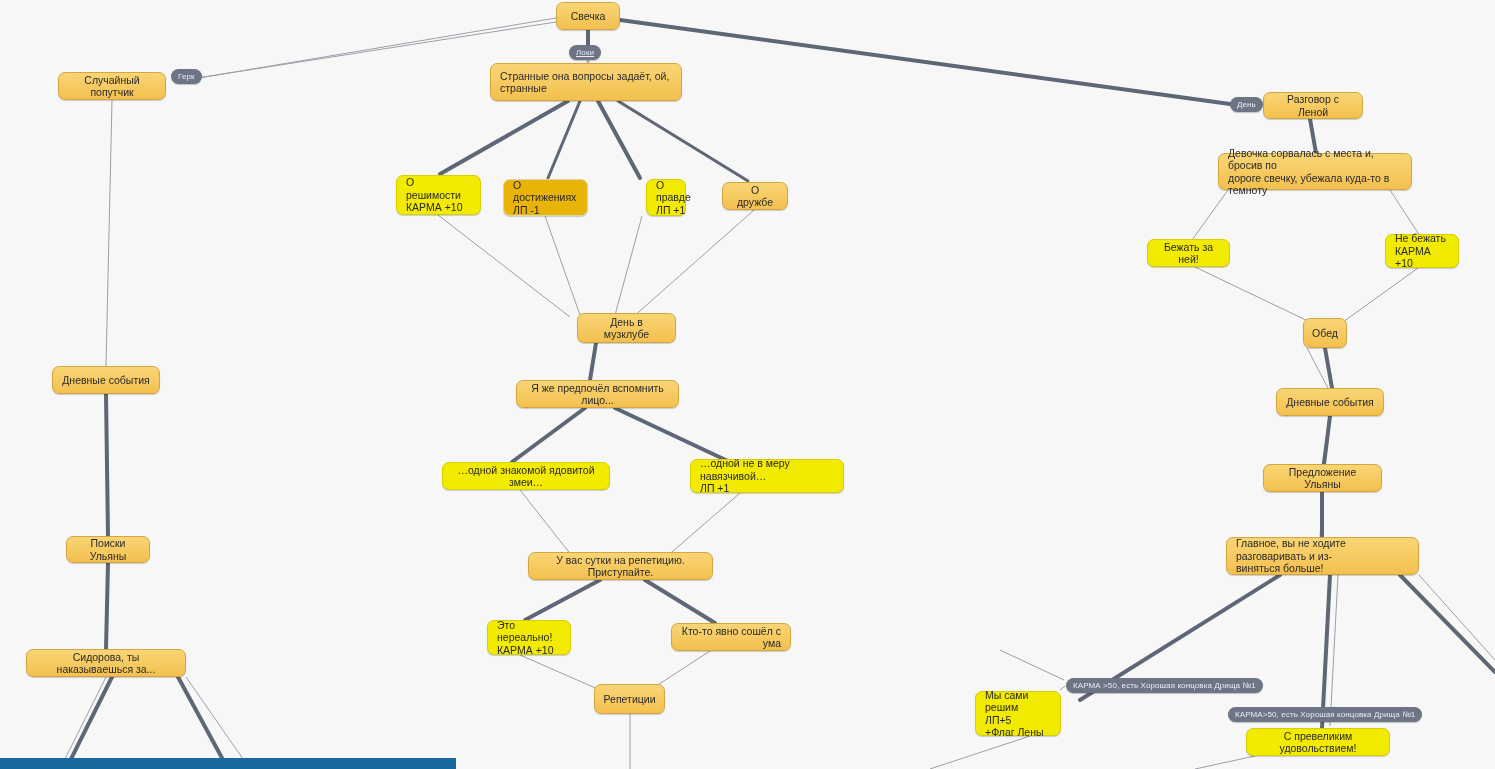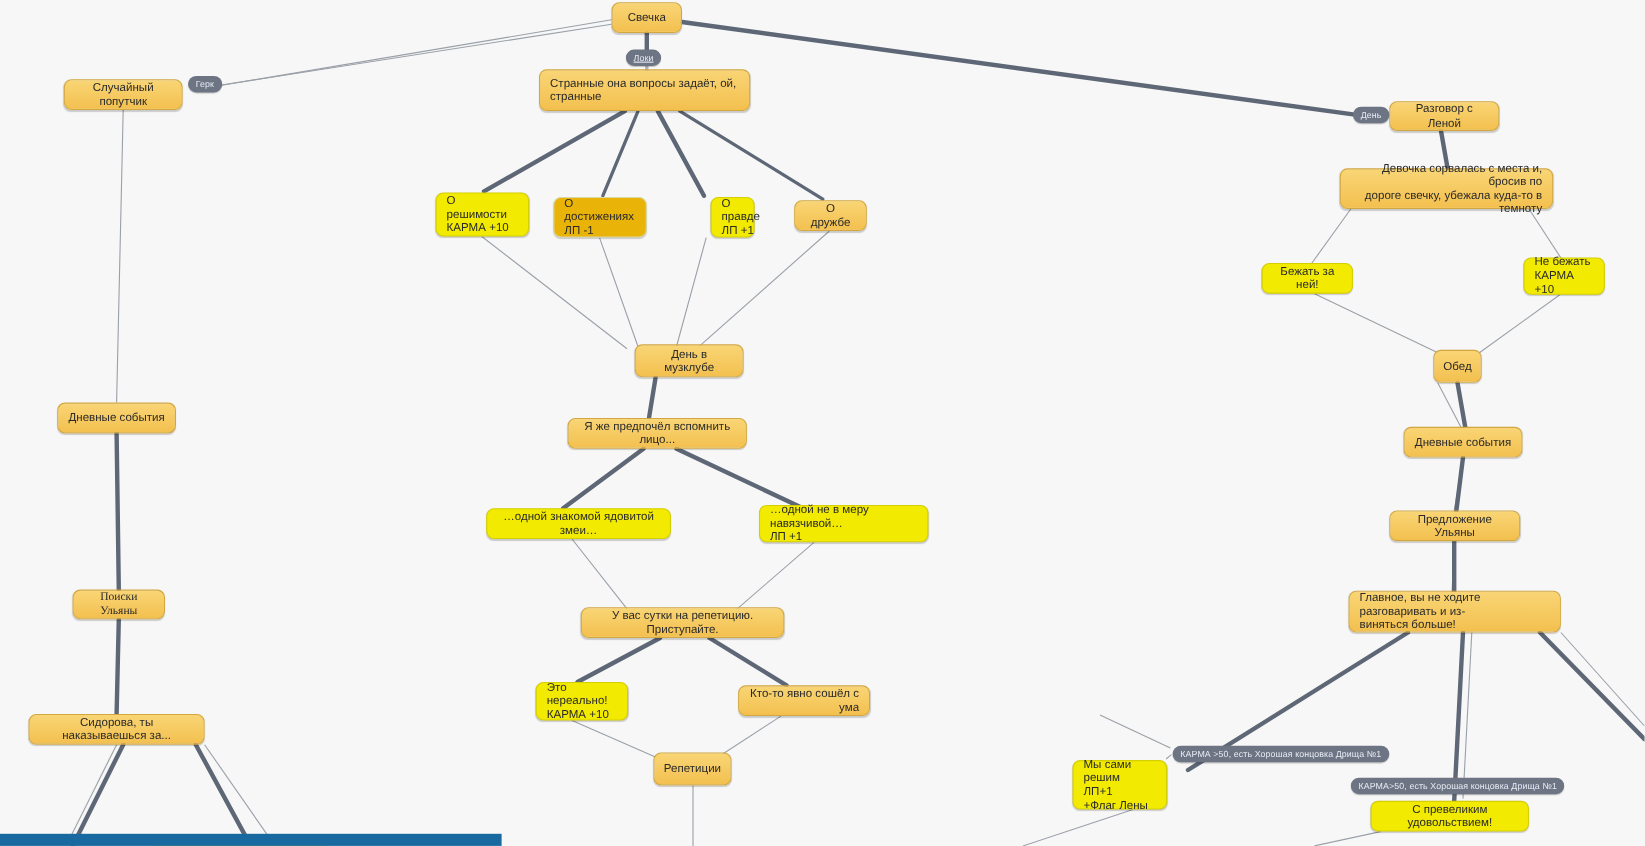--- a/index.html
+++ b/index.html
@@ -122,52 +122,52 @@
       <path d="M 1400 575 L 1495 672"></path>
     </g>
   </svg>
 
   <div id="nodes-layer">
       <div class="node amber center" style="left: 556px; top: 2px; width: 64px; height: 28px;">Свечка</div>
       <div class="node amber center" style="left: 58px; top: 72px; width: 108px; height: 28px;">Случайный попутчик</div>
       <div class="node amber" style="left: 490px; top: 63px; width: 192px; height: 38px;">Странные она вопросы задаёт, ой,
 странные</div>
       <div class="node amber center" style="left: 1263px; top: 92px; width: 100px; height: 27px;">Разговор с Леной</div>
-      <div class="node amber" style="left: 1218px; top: 153px; width: 194px; height: 37px; text-align: right;">Девочка сорвалась с места и, бросив по
+      <div class="node amber" style="left: 1218px; top: 153px; width: 194px; height: 37px;">Девочка сорвалась с места и, бросив по
 дороге свечку, убежала куда-то в темноту</div>
       <div class="node bright" style="left: 396px; top: 175px; width: 85px; height: 40px;">О решимости
 КАРМА +10</div>
       <div class="node pale" style="left: 503px; top: 179px; width: 85px; height: 37px;">О достижениях
 ЛП -1</div>
       <div class="node bright" style="left: 646px; top: 179px; width: 40px; height: 37px;">О правде
 ЛП +1</div>
       <div class="node amber center" style="left: 722px; top: 182px; width: 66px; height: 28px;">О дружбе</div>
       <div class="node bright center" style="left: 1147px; top: 239px; width: 83px; height: 28px;">Бежать за ней!</div>
       <div class="node bright" style="left: 1385px; top: 234px; width: 74px; height: 34px;">Не бежать
 КАРМА +10</div>
       <div class="node amber center" style="left: 1303px; top: 318px; width: 44px; height: 30px;">Обед</div>
       <div class="node amber center" style="left: 549px; top: 313px; width: 99px; height: 30px; margin-left: 28px;">День в музклубе</div>
       <div class="node amber center" style="left: 52px; top: 366px; width: 108px; height: 28px;">Дневные события</div>
       <div class="node amber center" style="left: 516px; top: 380px; width: 163px; height: 28px;">Я же предпочёл вспомнить лицо...</div>
       <div class="node amber center" style="left: 1276px; top: 388px; width: 108px; height: 28px;">Дневные события</div>
       <div class="node bright center" style="left: 442px; top: 462px; width: 168px; height: 28px;">…одной знакомой ядовитой змеи…</div>
       <div class="node bright" style="left: 690px; top: 459px; width: 154px; height: 34px;">…одной не в меру навязчивой…
 ЛП +1</div>
       <div class="node amber center" style="left: 1263px; top: 464px; width: 119px; height: 28px;">Предложение Ульяны</div>
-      <div class="node amber center" style="left: 66px; top: 536px; width: 84px; height: 27px; font-family: Liberation Serif, serif;">Поиски Ульяны</div>
+      <div class="node amber center" style="left: 66px; top: 536px; width: 84px; height: 27px;">Поиски Ульяны</div>
       <div class="node amber center" style="left: 528px; top: 552px; width: 185px; height: 28px;">У вас сутки на репетицию. Приступайте.</div>
       <div class="node amber" style="left: 1226px; top: 537px; width: 193px; height: 38px;">Главное, вы не ходите разговаривать и из-
 виняться больше!</div>
       <div class="node bright" style="left: 487px; top: 620px; width: 84px; height: 35px;">Это нереально!
 КАРМА +10</div>
       <div class="node amber center" style="left: 671px; top: 623px; width: 120px; height: 28px; text-align: right;">Кто-то явно сошёл с ума</div>
       <div class="node amber center" style="left: 26px; top: 649px; width: 160px; height: 28px;">Сидорова, ты наказываешься за...</div>
       <div class="node amber center" style="left: 594px; top: 684px; width: 71px; height: 30px;">Репетиции</div>
       <div class="node bright" style="left: 975px; top: 691px; width: 86px; height: 45px;">Мы сами решим
-ЛП+1
+ЛП+5
 +Флаг Лены</div>
       <div class="node bright center" style="left: 1246px; top: 728px; width: 144px; height: 28px;">С превеликим удовольствием!</div>
       <div class="node bright center" style="left: 141px; top: 760px; width: 155px; height: 20px;"></div>
     </div>
   <div id="pills-layer">
       <div class="pill" style="left: 569px; top: 45px; text-decoration: underline;">Локи</div>
       <div class="pill" style="left: 171px; top: 69px;">Герк</div>
       <div class="pill" style="left: 1230px; top: 97px;">День</div>
       <div class="pill" style="left: 1066px; top: 678px;">КАРМА &gt;50, есть Хорошая концовка Дрища №1</div>
       <div class="pill" style="left: 1228px; top: 707px;">КАРМА&gt;50, есть Хорошая концовка Дрища №1</div>

